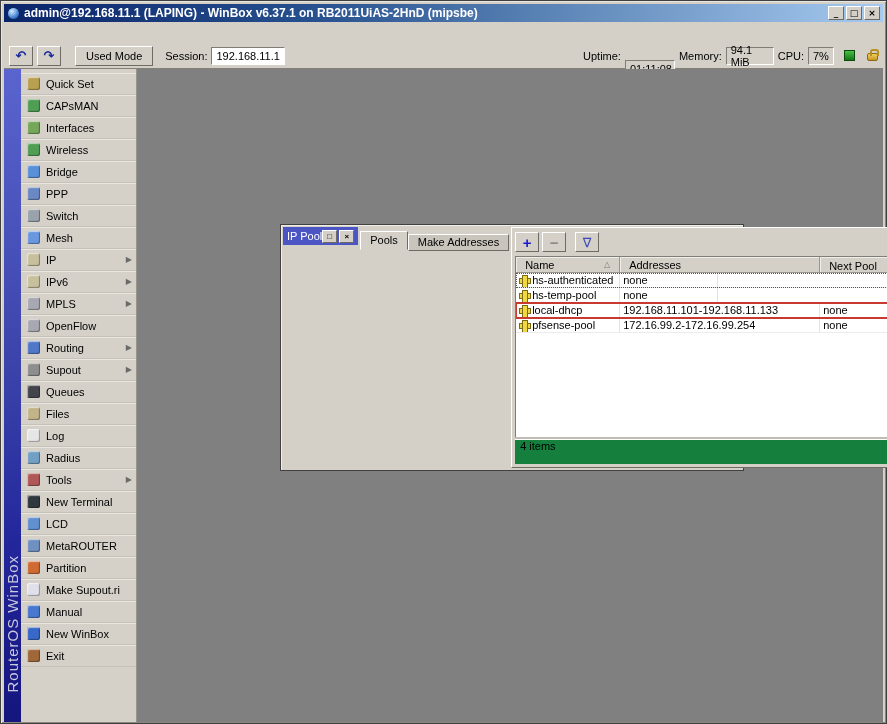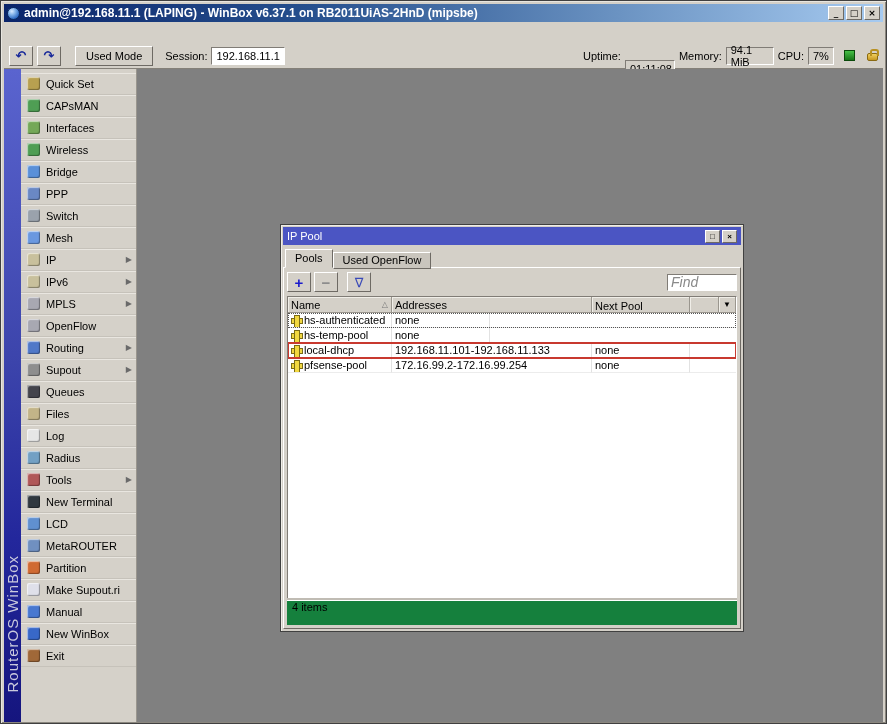--- a/index.html
+++ b/index.html
@@ -55,23 +55,23 @@
   .menu-list { width:116px; flex:none; background:#d5d1c9; border-right:1px solid #9a968e; padding-top:4px; overflow:hidden; }
   .mi { height:22px; display:flex; align-items:center; gap:6px; padding:0 4px 0 6px;
     border-bottom:1px solid #c6c2ba; box-shadow:0 1px 0 #e9e6e0 inset; }
   .mi .ico { width:13px; height:13px; border-radius:2px; flex:none;
     box-shadow: inset 1px 1px 1px rgba(255,255,255,.6), inset -1px -1px 1px rgba(0,0,0,.35); }
   .mi .mlabel { flex:1; white-space:nowrap; overflow:hidden; }
   .mi .arrow { color:#6a6a6a; font-size:8px; flex:none; }
   .desktop { flex:1; background:#808080; position:relative; }
 
   
-  .child { position:absolute; left:280px; top:224px; width:464px; height:408px;
+  .child { position:absolute; left:280px; top:224px; width:464px; height:247px;
     border:1px solid #404040; background:#d4d0c8; padding:2px;
-    box-shadow:inset 1px 1px 0 #f0eee8; display:flex; flex-direction:column; }
+    box-shadow:inset 1px 1px 0 #f0eee8; display:flex; flex-direction:row; }
   .ctitle { height:18px; background:#4b55c3; color:#fff; display:flex; align-items:center;
     padding:0 4px; flex:none; }
   .ctitle .ctext { flex:1; }
   .cwinbtn { width:15px; height:13px; font-size:8px; line-height:11px; text-align:center; font-weight:bold; color:#000; }
   .tabs { display:flex; align-items:flex-end; height:22px; padding:3px 2px 0 2px; flex:none; }
   .tab { padding:2px 9px 3px 9px; border:1px solid; border-color:#fff #6e6a64 #d4d0c8 #fff;
     background:#d4d0c8; position:relative; top:1px; z-index:2; }
   .tab.inactive { background:#c9c5bd; border-color:#fff #6e6a64 #6e6a64 #fff; top:2px; z-index:1; padding:1px 9px 2px 9px; }
   .tabpane { flex:1; border:1px solid; border-color:#fff #6e6a64 #6e6a64 #fff;
     display:flex; flex-direction:column; padding:3px; background:#d4d0c8; min-height:0; }
@@ -81,21 +81,21 @@
   .minus { color:#8a8a8a; font-size:15px; font-weight:bold; }
   .funnel { color:#3a4ab8; font-size:13px; }
   .find { width:70px; height:17px; margin-left:auto; border:1px solid #807c76;
     border-right-color:#fff; border-bottom-color:#fff; background:#fff;
     font-family:inherit; font-size:14px; padding:0 3px; }
   .find::placeholder { color:#8a8a8a; font-style:italic; }
 
   .grid { flex:1; display:flex; flex-direction:column; background:#fff; min-height:0;
     border:1px solid #807c76; border-right-color:#fff; border-bottom-color:#fff; }
   .ghead { height:16px; display:flex; flex:none; background:#d4d0c8; border-bottom:1px solid #9a968e; }
-  .hcell { display:flex; align-items:center; padding:0 3px; border-right:1px solid #9a968e;
+  .hcell { display:flex; align-items:center; padding:0 9px; border-right:1px solid #9a968e;
     box-shadow: inset 1px 1px 0 #f0eee8; }
   .sort { color:#7a7a7a; font-size:8px; margin-left:auto; }
   .c-name { width:104px; } .c-addr { width:200px;align-items:center; } .c-next { width:98px;align-items:flex-end; }
   .c-blank { flex:1; } .c-dd { width:17px; justify-content:center; }
   .dd { font-size:8px; color:#000; }
   .gbody { flex:1; overflow:hidden; }
   .grow { height:15px; display:flex; align-items:center; }
   .gcell { padding:0 3px; height:15px; display:flex; align-items:center; gap:2px;
     border-right:1px solid #e2e2e2; border-bottom:1px solid #ececec; white-space:nowrap; overflow:hidden; }
   .grow .c-blank { border-right:none; }
@@ -302,21 +302,21 @@
   <div class="ctitle">
     <span class="ctext">IP Pool</span>
     <span class="winbtns">
       <span class="cwinbtn raised">□</span>
       <span class="cwinbtn raised">×</span>
     </span>
   </div>
 
   <div class="tabs">
     <span class="tab">Pools</span>
-    <span class="tab inactive">Used OpenFlow</span>
+    <span class="tab inactive">Make Addresses</span>
   </div>
 
   <div class="tabpane">
     <div class="ptool">
       <span class="pbtn raised plus">+</span>
       <span class="pbtn raised minus">−</span>
       <span class="pbtn raised funnel" style="margin-left:6px;">∇</span>
       <input class="find" placeholder="Find" style="">
     </div>
 

